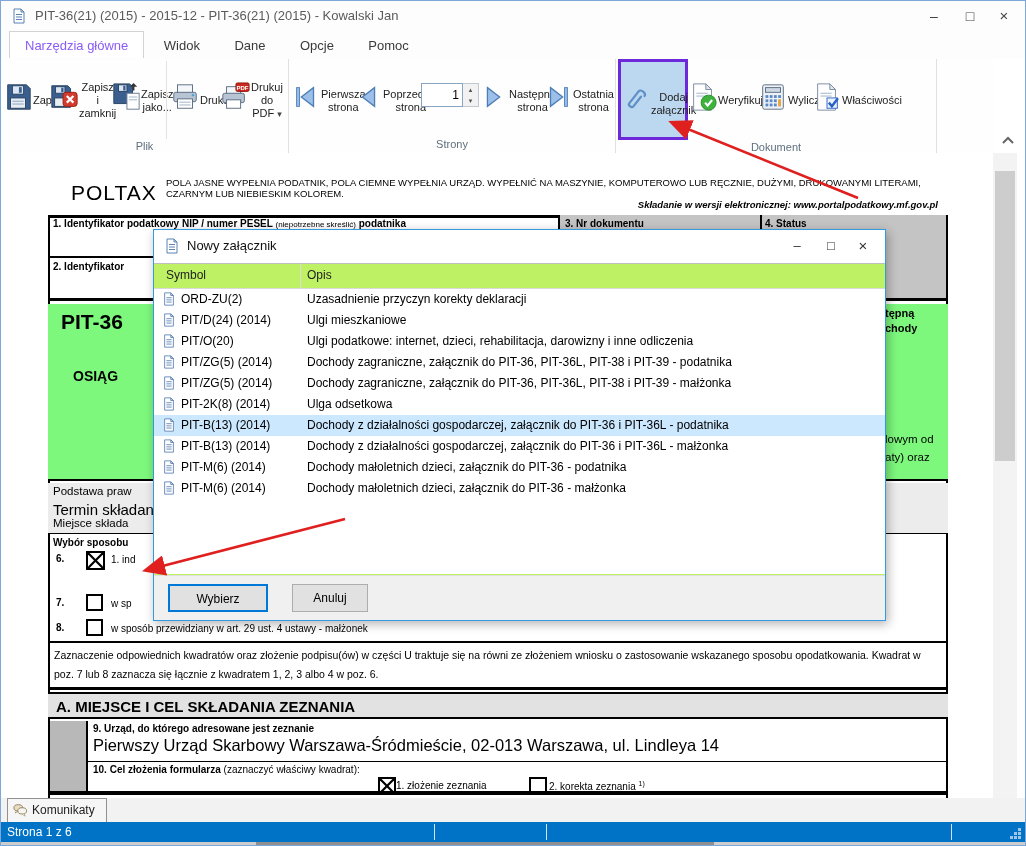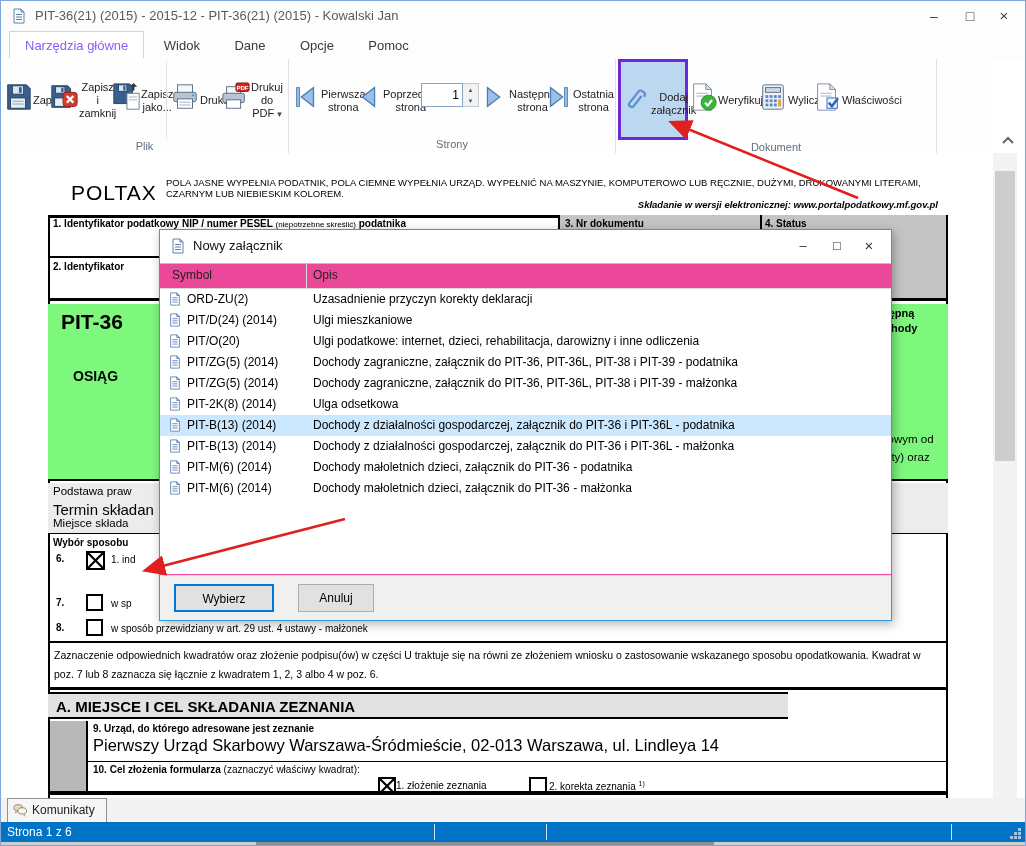--- a/index.html
+++ b/index.html
@@ -33,21 +33,21 @@
   #page{left:0;top:152px;width:992px;height:645px;background:#fff;overflow:hidden}
   .blk{position:absolute;box-sizing:border-box}
   .formtext{font-size:10px;color:#000}
   .cb{position:absolute;width:13px;height:13px;border:2px solid #000;background:#fff}
   .cb svg{position:absolute;inset:0;width:100%;height:100%}
   .cb line{stroke:#000;stroke-width:2.2}
   
   #scroll{left:992px;top:152px;width:24px;height:645px;background:#f3f3f3}
   #thumb{position:absolute;left:2px;top:18px;width:20px;height:290px;background:#cdcdcd}
   
-  #dialog{left:158px;top:228px;width:731px;height:390px;background:#ec4899;border:1px solid #3399e0;box-shadow:2px 3px 10px rgba(0,0,0,.3);z-index:20}
+  #dialog{left:152px;top:228px;width:731px;height:390px;background:#bef264;border:1px solid #3399e0;box-shadow:2px 3px 10px rgba(0,0,0,.3);z-index:20}
   #dlg-title{position:absolute;left:0;top:0;width:100%;height:33px;border-bottom:1px solid #bfbfbf;background:#fff}
   #dlg-title .t{position:absolute;left:33px;top:8px;font-size:13px;color:#111}
   .dwinctl{position:absolute;top:5px;width:28px;height:22px;text-align:center;line-height:22px;font-size:13px;color:#333}
   #dlg-head{position:absolute;left:0;top:34px;width:100%;height:24px;border-bottom:1px solid #d9d9d9;font-size:12px;color:#222}
   #dlg-list{position:absolute;left:0;top:59px;width:100%;height:285px;background:#fff}
   .dlg-row{position:relative;height:21px;font-size:12px;color:#000;white-space:nowrap}
   .dlg-row.selected{background:#cce8ff}
   .dlg-row .ic{position:absolute;left:8px;top:3px;width:14px;height:14px}
   .dlg-row .sym{position:absolute;left:27px;top:3px}
   .dlg-row .ops{position:absolute;left:153px;top:3px}
@@ -311,21 +311,21 @@
   <span class="cb" style="left:85px;top:441px"></span>
   <span class="formtext blk" style="left:110px;top:445px">w sp</span>
   <span class="formtext blk" style="left:55px;top:469px;font-weight:bold">8.</span>
   <span class="cb" style="left:85px;top:466px"></span>
   <span class="formtext blk" style="left:110px;top:470px">w sposób przewidziany w art. 29 ust. 4 ustawy - małżonek</span>
 
   <div class="blk" style="left:47px;top:488px;width:900px;border-top:2px solid #000"></div>
   <div class="formtext blk" style="left:53px;top:493px;width:884px;font-size:10.5px;line-height:19px">Zaznaczenie odpowiednich kwadratów oraz złożenie podpisu(ów) w części U traktuje się na równi ze złożeniem wniosku o zastosowanie wskazanego sposobu opodatkowania. Kwadrat w poz. 7 lub 8 zaznacza się łącznie z kwadratem 1, 2, 3 albo 4 w poz. 6.</div>
 
   <div class="blk" style="left:47px;top:534px;width:900px;border-top:3px solid #000"></div>
-  <div class="blk" style="left:47px;top:539px;width:740px;height:27px;background:#e2e2e2;border-top:2px solid #000;border-bottom:2px solid #000">
+  <div class="blk" style="left:47px;top:539px;width:900px;height:27px;background:#e2e2e2;border-top:2px solid #000;border-bottom:2px solid #000">
     <span style="position:absolute;left:8px;top:4px;font-size:15px;font-weight:bold">A. MIEJSCE I CEL SKŁADANIA ZEZNANIA</span>
   </div>
 
   <div class="blk" style="left:49px;top:568px;width:36px;height:70px;background:#b8b8b8"></div>
   <div class="blk" style="left:85px;top:568px;width:860px;height:70px;border-left:2px solid #000">
     <span class="formtext" style="position:absolute;left:5px;top:2px;font-weight:bold">9. Urząd, do którego adresowane jest zeznanie</span>
     <div style="position:absolute;left:5px;top:15px;font-size:16.5px">Pierwszy Urząd Skarbowy Warszawa-Śródmieście, 02-013 Warszawa, ul. Lindleya 14</div>
     <div style="position:absolute;left:0;top:40px;width:860px;border-top:1.5px solid #000"></div>
     <span class="formtext" style="position:absolute;left:5px;top:43px"><b>10. Cel złożenia formularza</b> <span>(zaznaczyć właściwy kwadrat):</span></span>
     <span class="cb" style="left:290px;top:56px;width:14px;height:14px">

